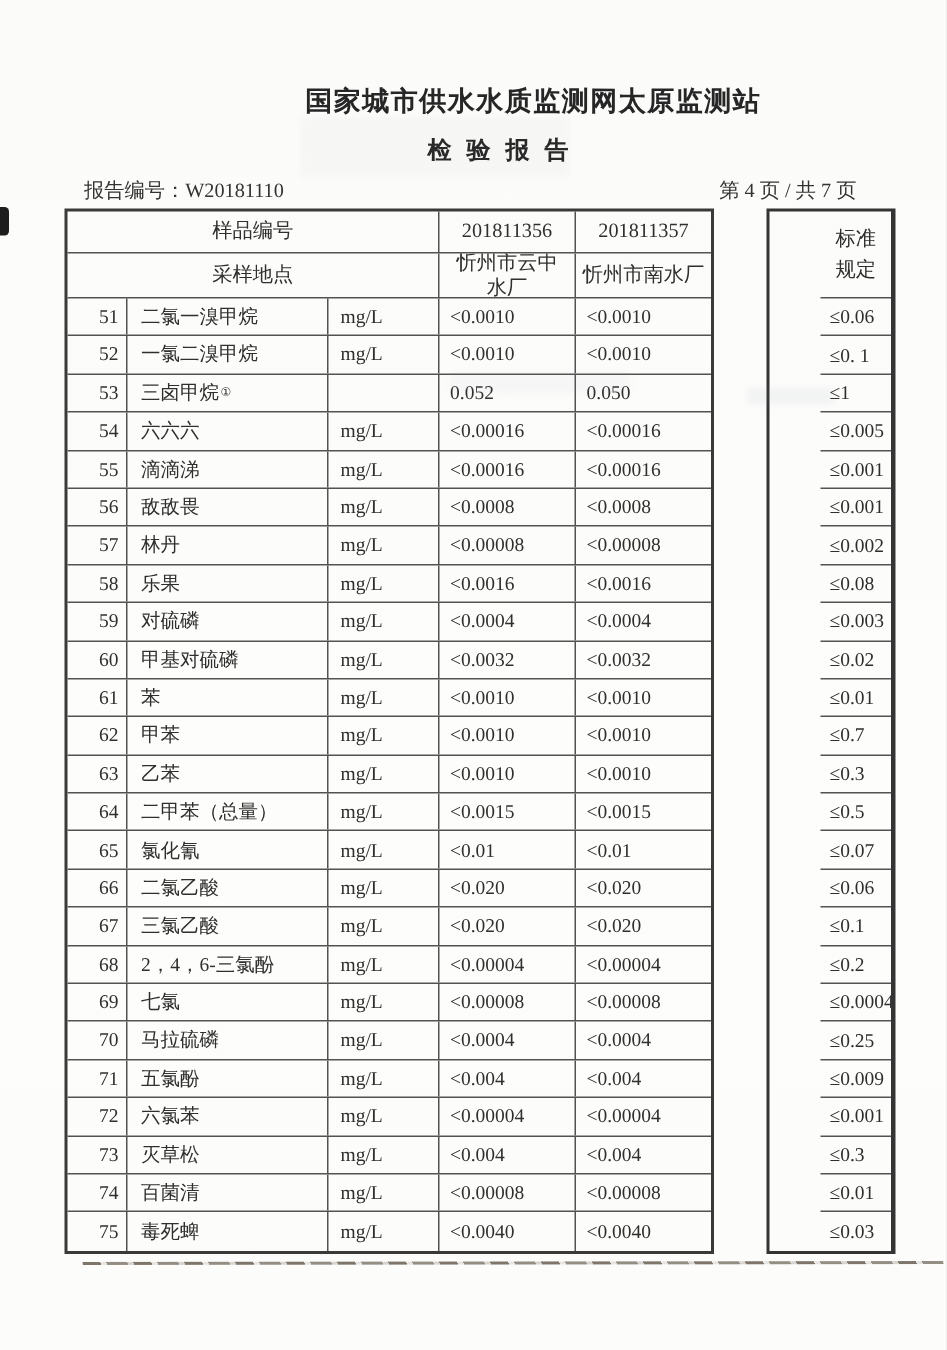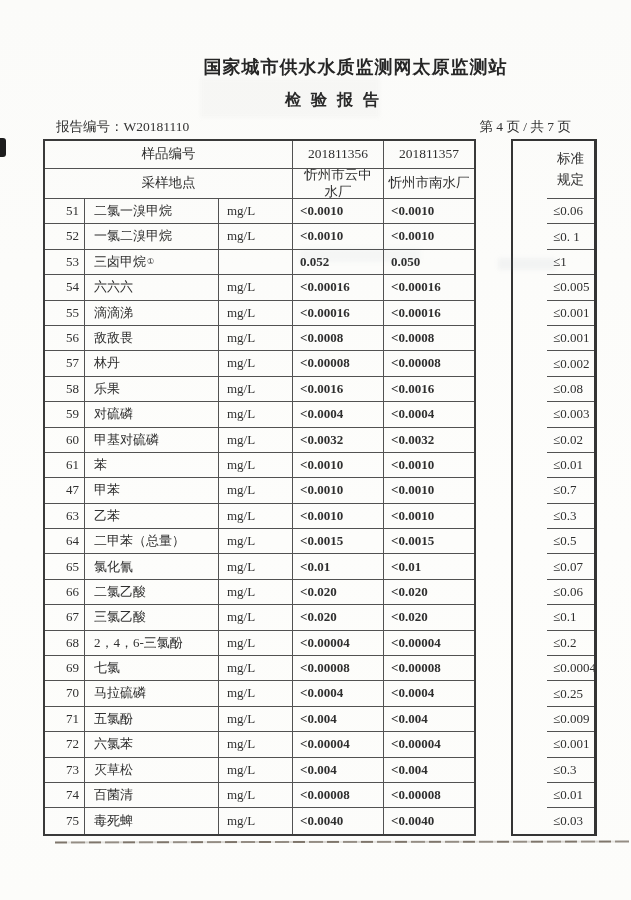--- a/index.html
+++ b/index.html
@@ -43,21 +43,21 @@
     display:flex;align-items:center;
     font-size:13px;line-height:1.1;color:#2f2f2f;
     overflow:hidden;white-space:nowrap;
   }
   .t-row .cell:last-child{border-right:none;}
   .center{justify-content:center;text-align:center;}
   .c-no{justify-content:center;margin-left:16px;}
   .c-name{padding-left:9px;}
   .c-name sup{font-size:8px;line-height:0;margin-left:1px;}
   .c-unit{padding-left:8px;text-align:right;}
-  .c-val{padding-left:7px;font-weight:bold;}
+  .c-val{padding-left:7px;}
   .h-cell{font-size:13.5px;}
   .wrap5{display:inline-block;width:5.2em;word-break:break-all;white-space:normal;text-align:center;line-height:1.25;}
   
   .std-col{
     position:absolute;left:511px;top:139px;width:86px;
     border:2px solid #343434;border-right-width:3px;
     box-sizing:border-box;
     padding-left:34px;
   }
   .std-head{
@@ -231,21 +231,21 @@
     <div class="cell c-name" data-name="parameter-name">
             <span>苯</span>
             <sup data-name="footnote-marker"></sup>
           </div>
     <div class="cell c-unit" data-name="unit-cell">mg/L</div>
     <div class="cell c-val" data-name="sample1-value">&lt;0.0010</div>
     <div class="cell c-val" data-name="sample2-value">&lt;0.0010</div>
   </div>
 
   <div class="t-row d-row" data-name="table-row">
-    <div class="cell c-no" data-name="row-number">47</div>
+    <div class="cell c-no" data-name="row-number">62</div>
     <div class="cell c-name" data-name="parameter-name">
             <span>甲苯</span>
             <sup data-name="footnote-marker"></sup>
           </div>
     <div class="cell c-unit" data-name="unit-cell">mg/L</div>
     <div class="cell c-val" data-name="sample1-value">&lt;0.0010</div>
     <div class="cell c-val" data-name="sample2-value">&lt;0.0010</div>
   </div>
 
   <div class="t-row d-row" data-name="table-row">

